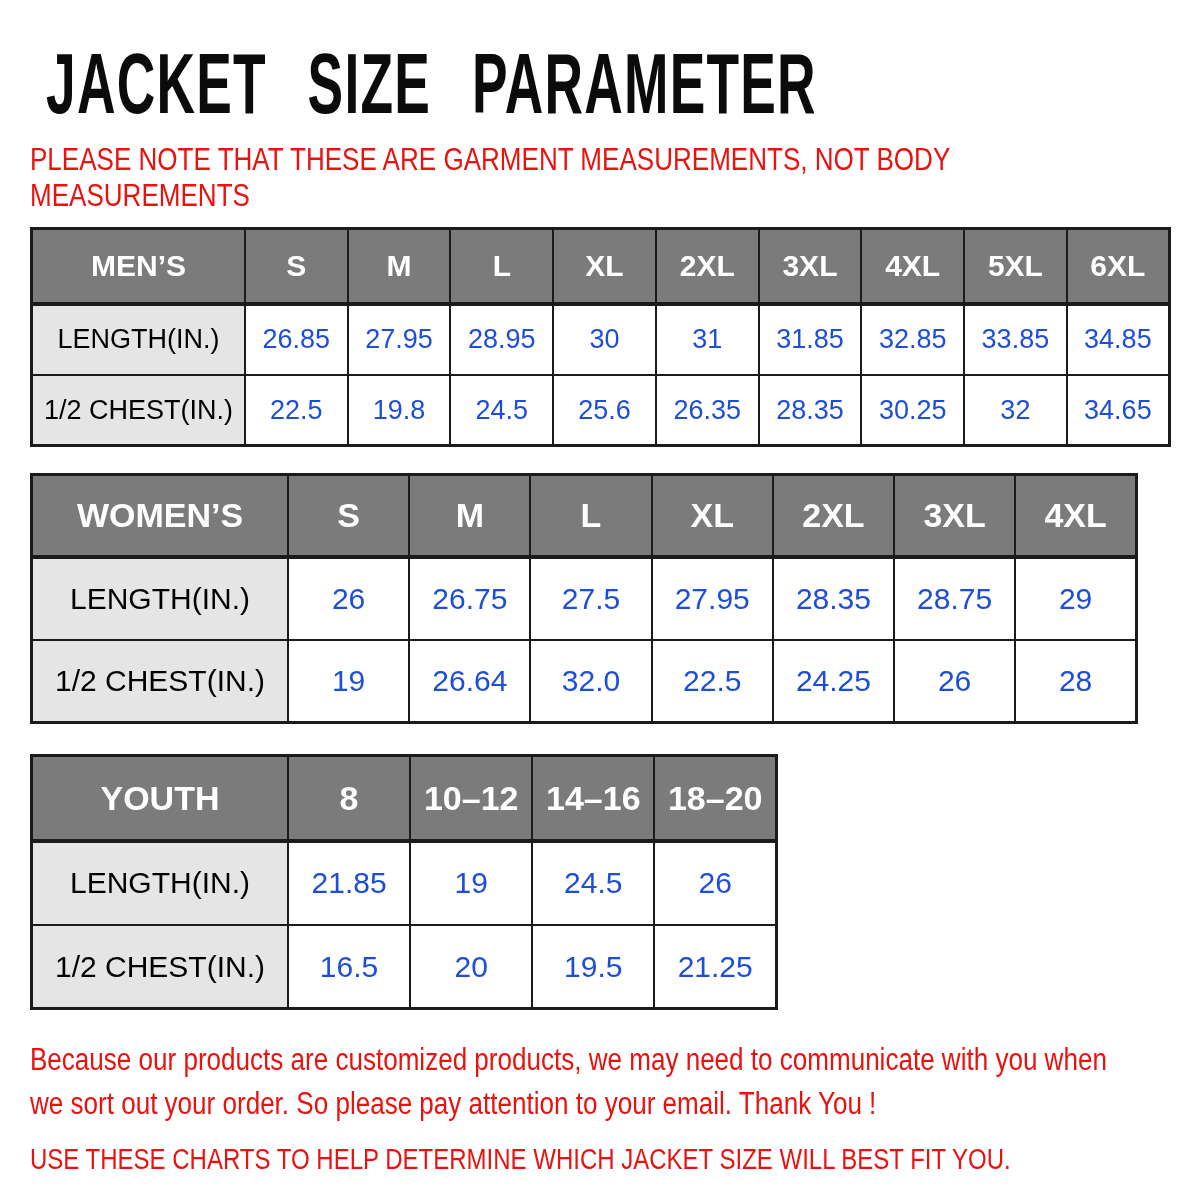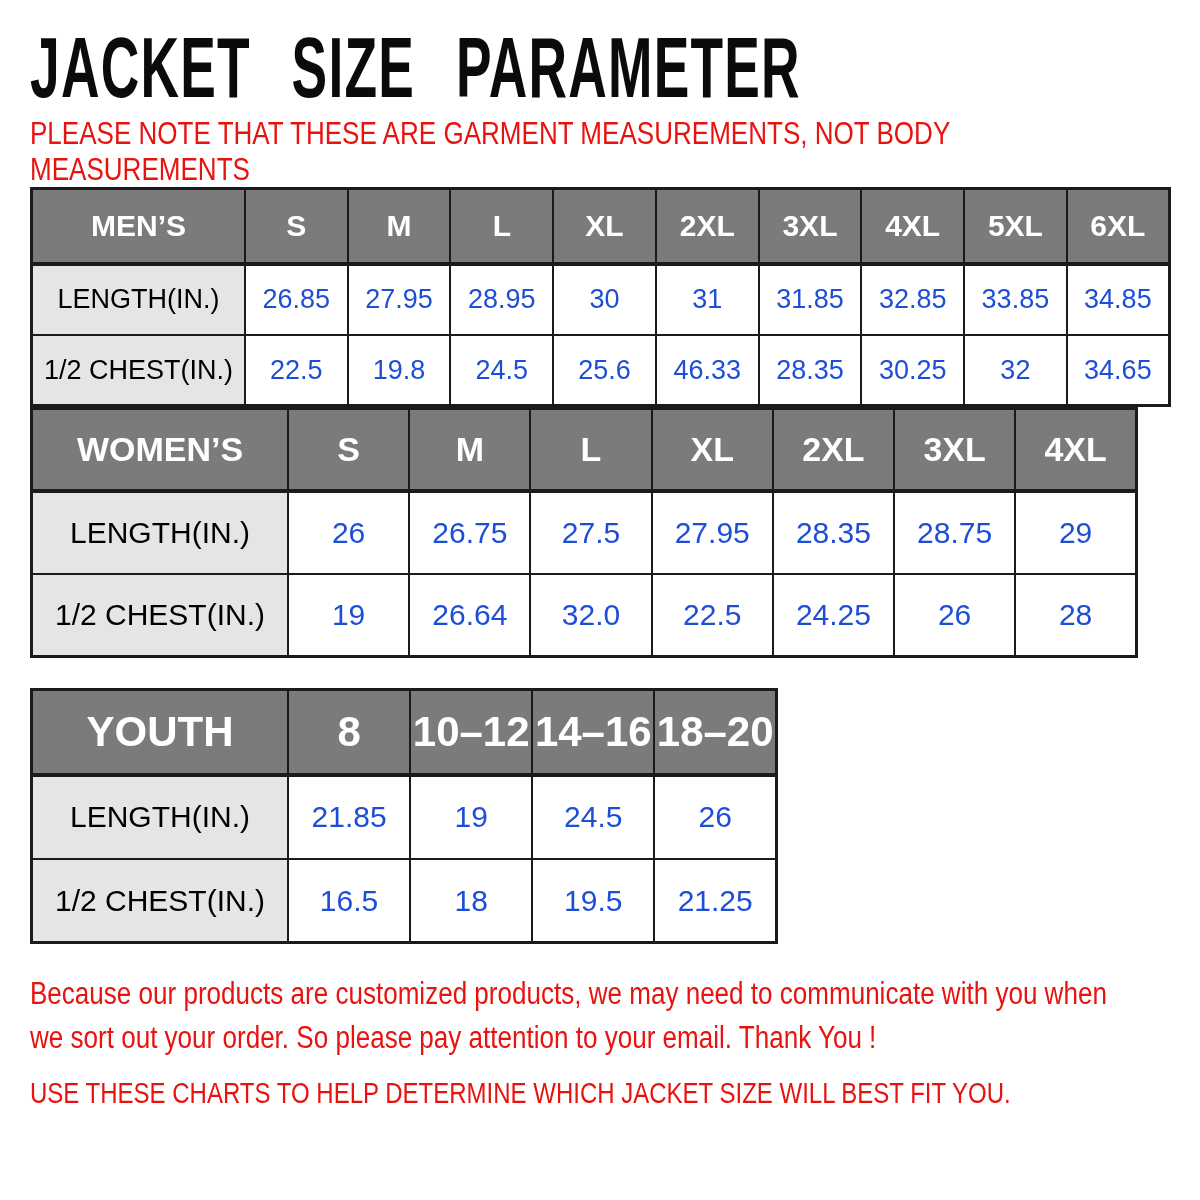--- a/index.html
+++ b/index.html
@@ -12,21 +12,21 @@
     position: relative;
     width: 1200px;
     height: 1200px;
     background: #ffffff;
     box-sizing: border-box;
     padding: 24px 0 0 30px;
     overflow: hidden;
   }
   
   h1.title {
-    margin: 0;
+    margin: 16px;
     height: 86px;
     line-height: 86px;
     white-space: nowrap;
     color: #0b0b0b;
   }
   h1.title .condense {
     display: inline-block;
     transform: scaleX(0.62);
     transform-origin: 0 50%;
     font-size: 86px;
@@ -67,39 +67,39 @@
   }
   .size-table tbody th {
     background: #e5e5e5;
     color: #000000;
     font-weight: 400;
   }
   .size-table tbody td {
     color: #1d4ed8;
     font-weight: 400;
   }
-  .tbl-mens { width: 1141px; }
+  .tbl-mens { width: 1141px; margin-top: 14px; }
   .tbl-mens .row-head { width: 211px; }
   .tbl-mens thead tr { height: 75px; }
   .tbl-mens tbody tr { height: 71px; }
   .tbl-mens thead th { font-size: 30px; }
   .tbl-mens tbody th, .tbl-mens tbody td { font-size: 27px; }
 
-  .tbl-womens { width: 1108px; }
+  .tbl-womens { width: 1108px; margin-top: 26px; }
   .tbl-womens .row-head { width: 254px; }
   .tbl-womens thead tr { height: 82px; }
   .tbl-womens tbody tr { height: 83px; }
   .tbl-womens thead th { font-size: 34px; }
   .tbl-womens tbody th, .tbl-womens tbody td { font-size: 30px; }
 
   .tbl-youth { width: 748px; margin-top: 30px; }
   .tbl-youth .row-head { width: 254px; }
   .tbl-youth thead tr { height: 85px; }
   .tbl-youth tbody tr { height: 84px; }
-  .tbl-youth thead th { font-size: 42px; }
+  .tbl-youth thead th { font-size: 34px; }
   .tbl-youth tbody th, .tbl-youth tbody td { font-size: 30px; }
 
   
   .footer-para {
     margin: 28px 0 0 0;
     width: 1320px;
     font-size: 31px;
     line-height: 1.4;
     color: #e8120f;
     transform: scaleX(0.84);
@@ -154,21 +154,21 @@
             <td>32.85</td>
             <td>33.85</td>
             <td>34.85</td>
           </tr>
           <tr>
             <th class="row-head">1/2 CHEST(IN.)</th>
             <td>22.5</td>
             <td>19.8</td>
             <td>24.5</td>
             <td>25.6</td>
-            <td>46.33</td>
+            <td>26.35</td>
             <td>28.35</td>
             <td>30.25</td>
             <td>32</td>
             <td>34.65</td>
           </tr>
         </tbody>
       </table>
       <table class="size-table tbl-womens">
         <thead>
           <tr>
@@ -219,21 +219,21 @@
           <tr>
             <th class="row-head">LENGTH(IN.)</th>
             <td>21.85</td>
             <td>19</td>
             <td>24.5</td>
             <td>26</td>
           </tr>
           <tr>
             <th class="row-head">1/2 CHEST(IN.)</th>
             <td>16.5</td>
-            <td>18</td>
+            <td>20</td>
             <td>19.5</td>
             <td>21.25</td>
           </tr>
         </tbody>
       </table>
     </div>
 
   <p class="footer-para">Because our products are customized products, we may need to communicate with you when we sort out your order. So please pay attention to your email. Thank You !</p>
 
   <p class="usage-line">USE THESE CHARTS TO HELP DETERMINE WHICH JACKET SIZE WILL BEST FIT YOU.</p>

